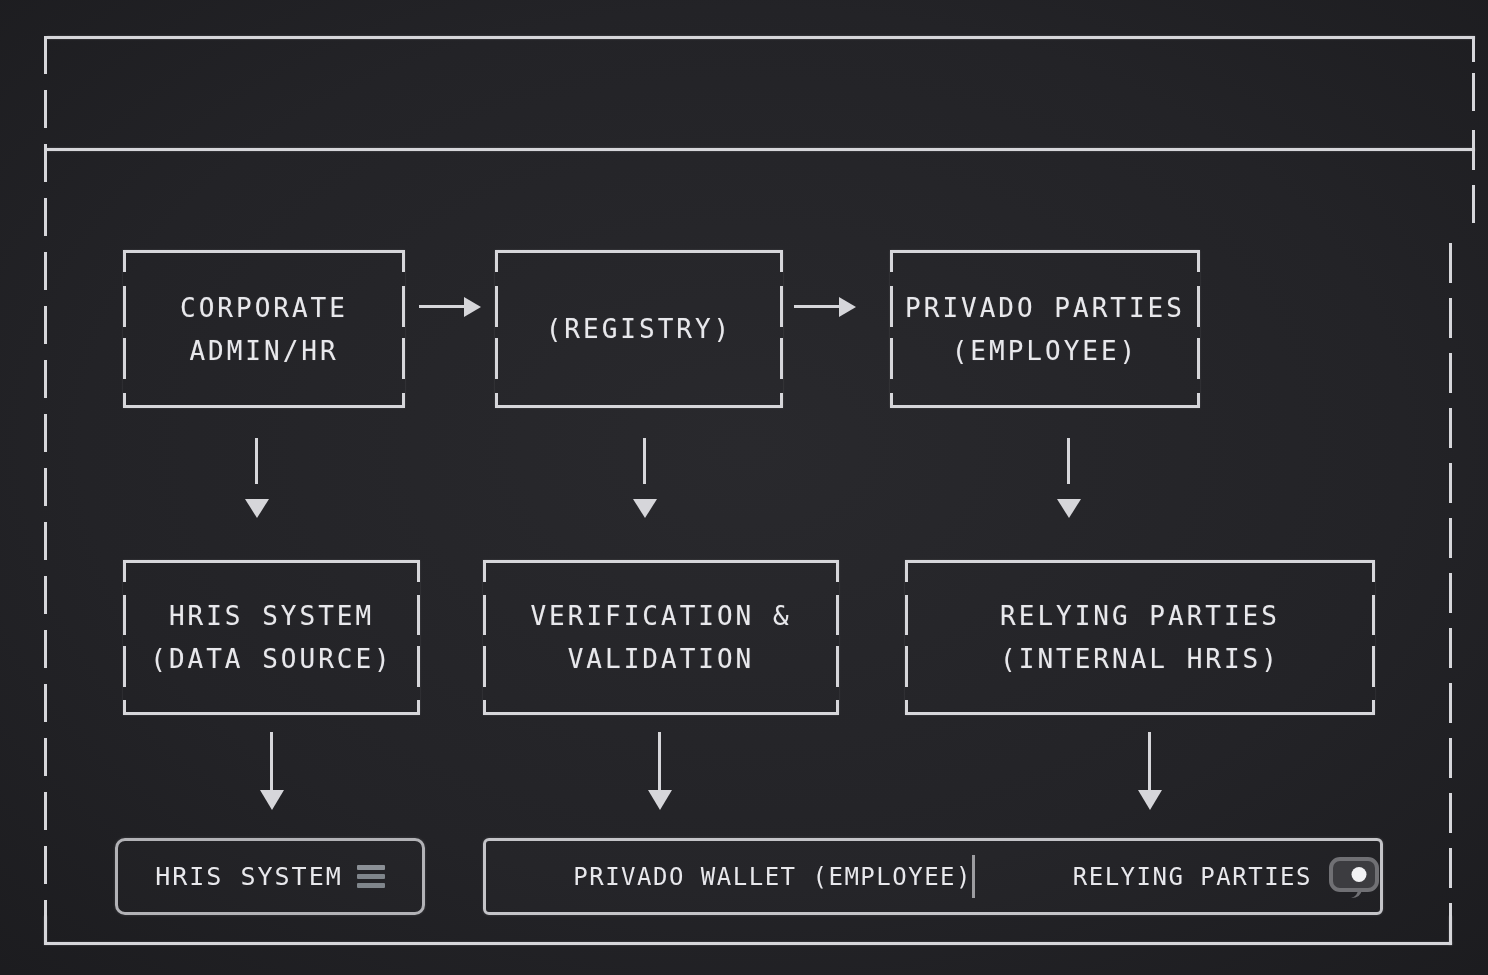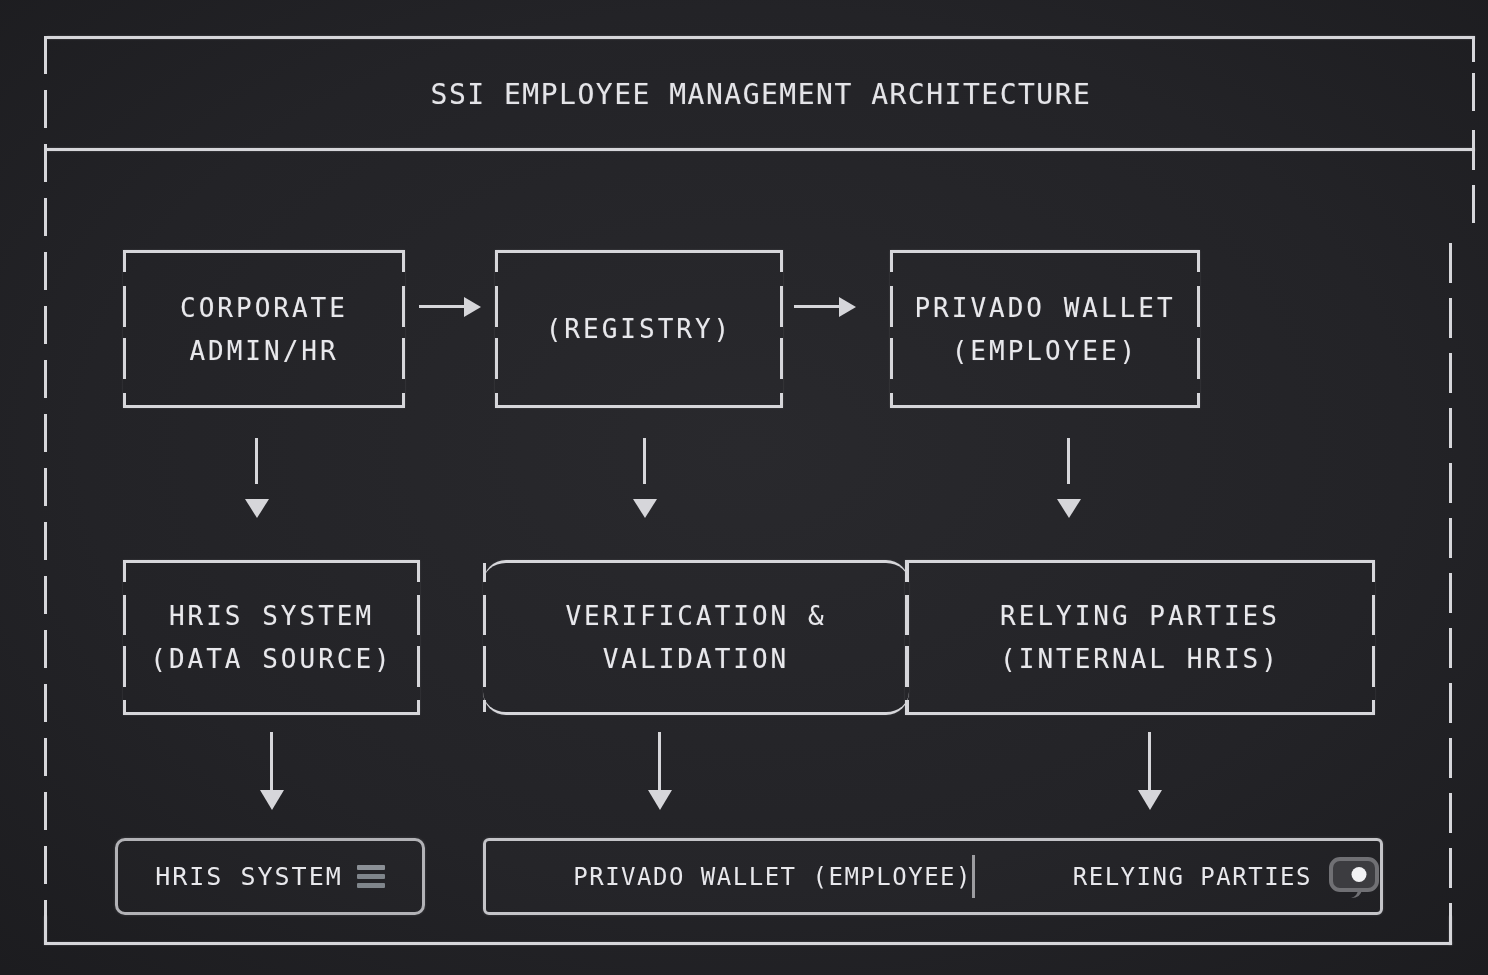--- a/index.html
+++ b/index.html
@@ -113,31 +113,30 @@
 
   <div class="fl" style="left:47px;top:36px;width:1428px;height:3px;"></div>
   <div class="fl" style="left:47px;top:148px;width:1428px;height:3px;"></div>
   <div class="edge-left"></div>
   <div class="fl" style="left:44px;top:916px;width:3px;height:29px;"></div>
   <div class="edge-right-upper"></div>
   <div class="edge-right-lower"></div>
   <div class="fl" style="left:1449px;top:916px;width:3px;height:29px;"></div>
   <div class="fl" style="left:47px;top:942px;width:1405px;height:3px;"></div>
 
-  <div class="title">SSI EMPLOYEE MANAGEMENT ARCHITECTURE</div>
 
   <div class="abox" style="left:123px;top:250px;width:282px;height:158px;">
     <div class="ln">CORPORATE</div>
     <div class="ln">ADMIN/HR</div>
   </div>
   <div class="abox" style="left:495px;top:250px;width:288px;height:158px;">
     <div class="ln">(REGISTRY)</div>
   </div>
   <div class="abox" style="left:890px;top:250px;width:310px;height:158px;">
-    <div class="ln">PRIVADO WALLET</div>
+    <div class="ln">PRIVADO PARTIES</div>
     <div class="ln">(EMPLOYEE)</div>
   </div>
 
   <div class="h-arrow" style="left:419px;top:297px;width:62px;">
     <div class="shaft"></div>
       <div class="head"></div>
   </div>
   <div class="h-arrow" style="left:794px;top:297px;width:62px;">
     <div class="shaft"></div>
       <div class="head"></div>
@@ -153,21 +152,21 @@
   </div>
   <div class="v-arrow-gap" style="left:1057px;top:438px;">
     <div class="shaft"></div>
       <div class="head"></div>
   </div>
 
   <div class="abox" style="left:123px;top:560px;width:297px;height:155px;">
     <div class="ln">HRIS SYSTEM</div>
     <div class="ln">(DATA SOURCE)</div>
   </div>
-  <div class="abox" style="left:483px;top:560px;width:426px;height:155px;border-radius:23px;">
+  <div class="abox" style="left:483px;top:560px;width:356px;height:155px;">
     <div class="ln">VERIFICATION &amp;</div>
     <div class="ln">VALIDATION</div>
   </div>
   <div class="abox" style="left:905px;top:560px;width:470px;height:155px;">
     <div class="ln">RELYING PARTIES</div>
     <div class="ln">(INTERNAL HRIS)</div>
   </div>
 
   <div class="v-arrow" style="left:260px;top:732px;">
     <div class="shaft"></div>

